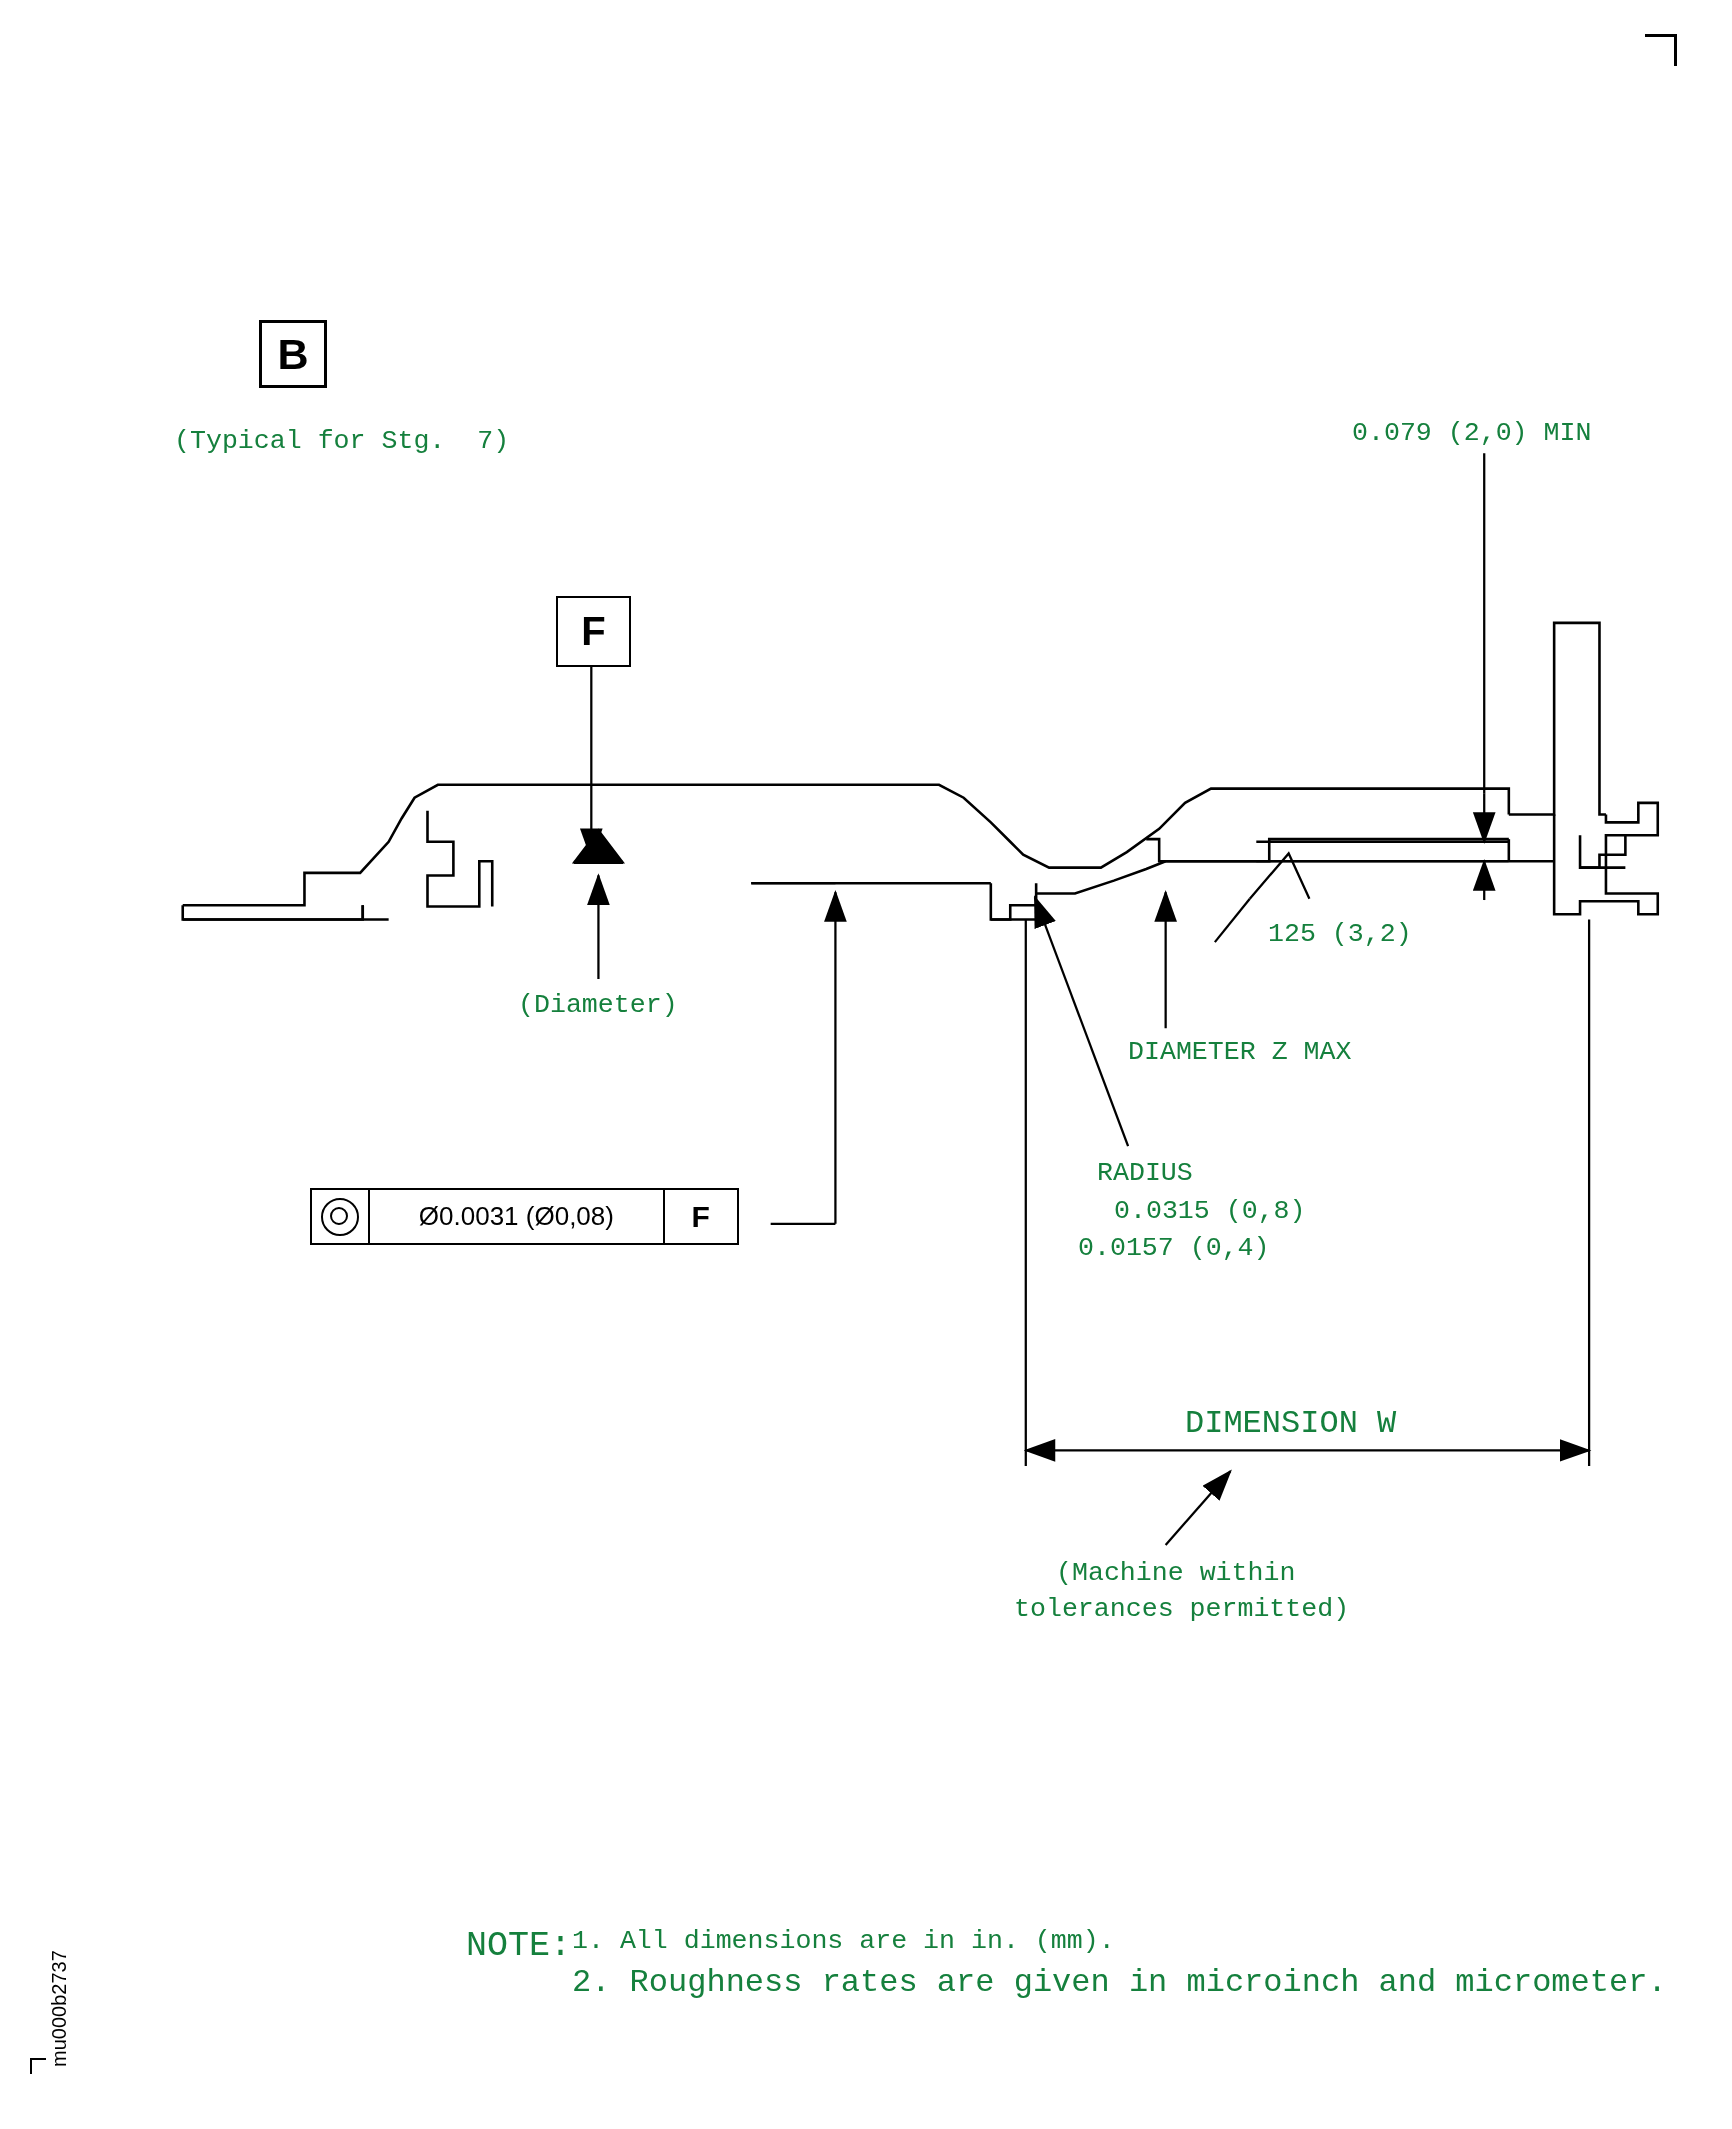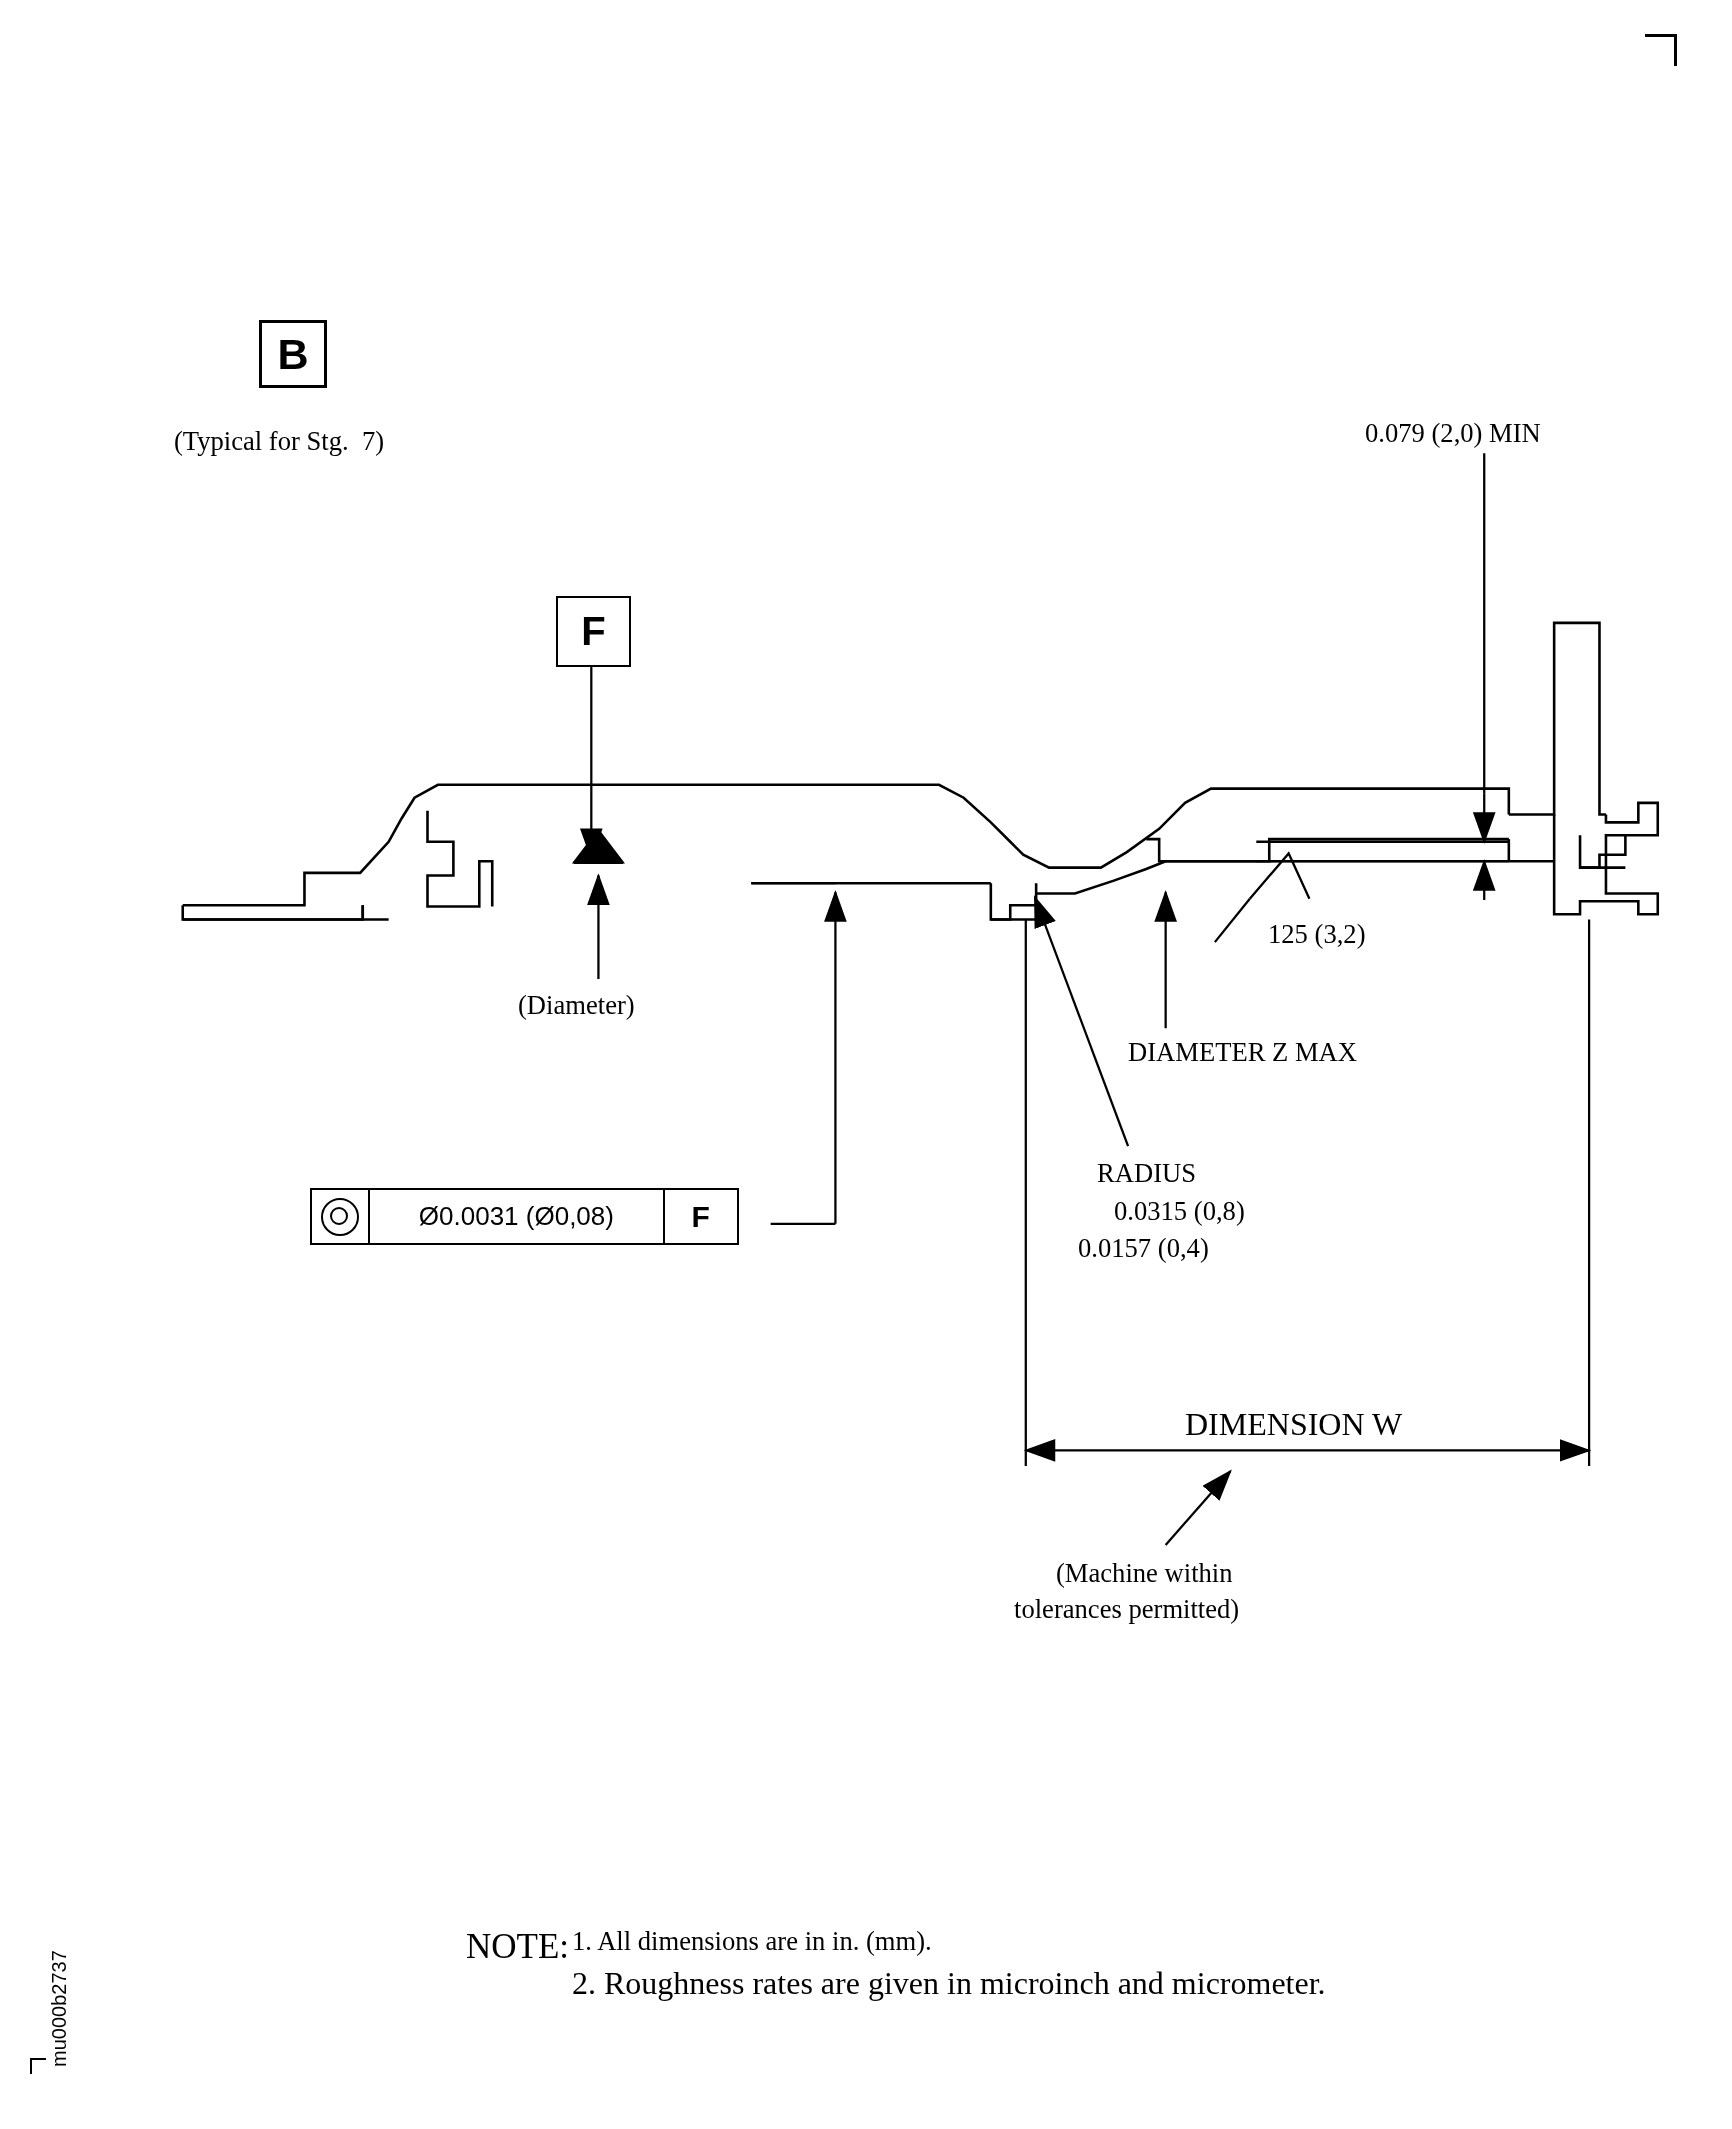--- a/index.html
+++ b/index.html
@@ -17,22 +17,22 @@
   }
   .page {
     position: absolute;
     left: 0; top: 0;
     width: 1733px;
     height: 2129px;
   }
   .txt {
     position: absolute;
     white-space: pre;
-    font-family: Liberation Serif, serif;
-    color: #000000;
+    font-family: Liberation Mono, monospace;
+    color: #15803d;
     line-height: 1.25;
   }
 
   
   .corner-mark {
     position: absolute;
     width: 28.5px;
     height: 28.5px;
     border-top: 3.2px solid #000;
     border-right: 3.2px solid #000;
@@ -120,21 +120,21 @@
   <div class="datum-box" style="left:259px; top:320px; width:62px; height:62px; font-size:43px;">
     <span>B</span>
   </div>
 
   <div class="txt" style="left:174px; top:425px; font-size:26.6px;">(Typical for Stg.  7)</div>
 
   <div class="datum-box" style="left:556px; top:596px; width:71px; height:67px; font-size:40px; border-width:2.6px;">
     <span>F</span>
   </div>
 
-  <div class="txt" style="left:1352px; top:417px; font-size:26.6px;margin-left:13px;">0.079 (2,0) MIN</div>
+  <div class="txt" style="left:1352px; top:417px; font-size:26.6px;">0.079 (2,0) MIN</div>
 
   <div class="txt" style="left:1268px; top:918px; font-size:26.6px;">125 (3,2)</div>
 
   <div class="txt" style="left:518px; top:989px; font-size:26.6px;">(Diameter)</div>
 
   <div class="txt" style="left:1128px; top:1036px; font-size:26.6px;">DIAMETER Z MAX</div>
 
   <div class="txt" style="left:1097px; top:1157px; font-size:26.6px;">RADIUS</div>
   <div class="txt" style="left:1078px; top:1195px; font-size:26.6px;margin-left:36px;">0.0315 (0,8)</div>
   <div class="txt" style="left:1078px; top:1232px; font-size:26.6px;">0.0157 (0,4)</div>

